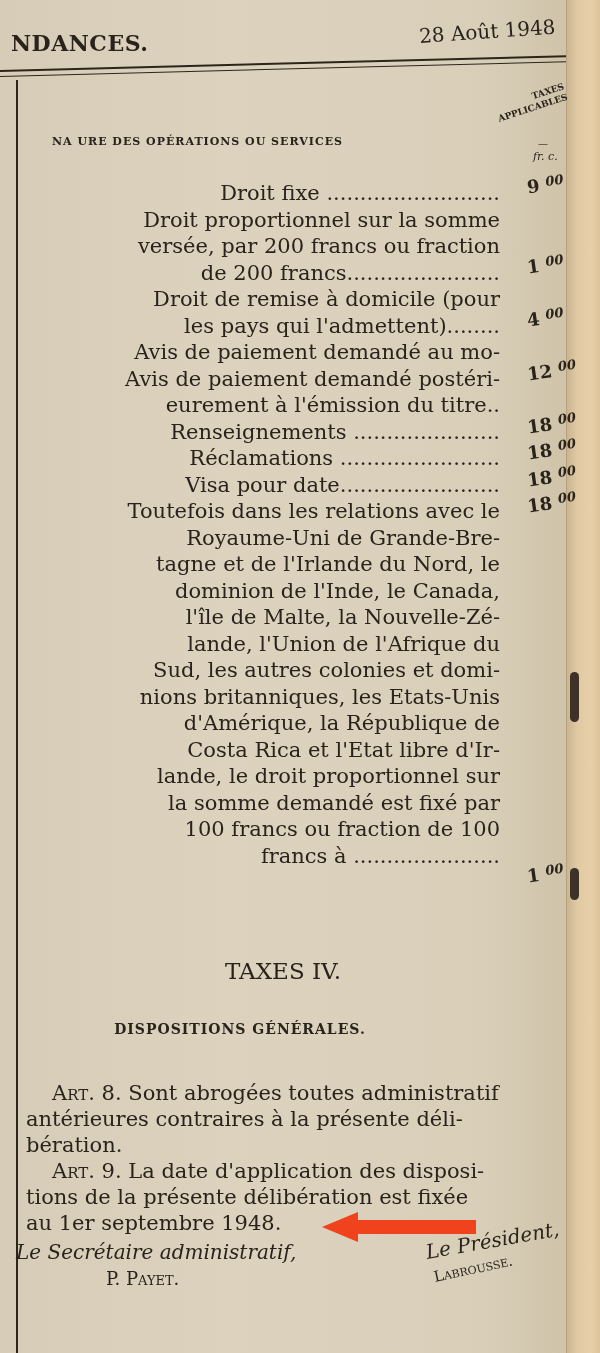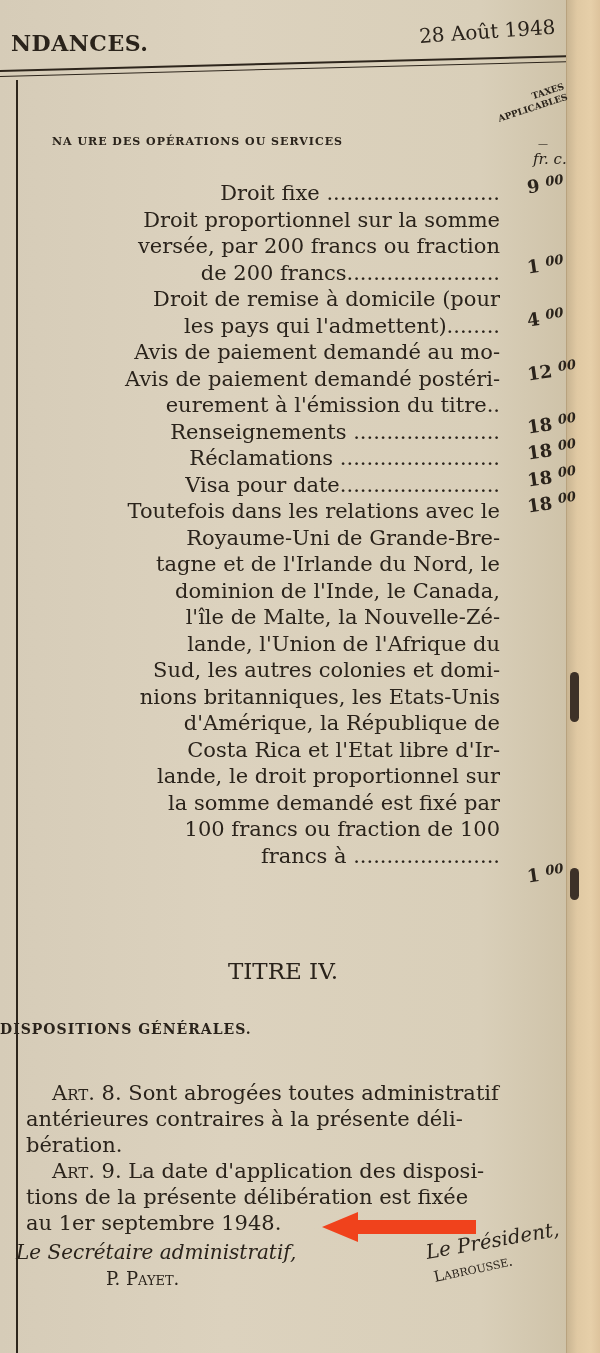--- a/index.html
+++ b/index.html
@@ -39,39 +39,39 @@
       position: absolute; left: 16px; top: 80px; width: 2px; height: 1273px; background: #2d251c;
     }
     .col-head {
       position: absolute; left: 52px; top: 135px; font-size: 11px; letter-spacing: 1px; font-weight: bold;
     }
     .taxes-head {
       position: absolute; left: 495px; top: 92px; font-size: 9px; font-weight: bold; line-height: 11px;
       transform: rotate(-18deg); text-align: right;
     }
     .taxes-dash { position: absolute; left: 538px; top: 138px; font-size: 10px; }
-    .taxes-unit { position: absolute; left: 533px; top: 150px; font-size: 15px; font-style: italic; }
+    .taxes-unit { position: absolute; left: 533px; top: 150px; font-size: 11px; font-style: italic; }
     .entries {
       position: absolute; left: 28px; top: 180px; width: 472px;
       font-size: 21px; line-height: 26.5px; text-align: right;
     }
     .entry { position: relative; }
     .entry .line { display: block; white-space: nowrap; overflow: hidden; }
     .entry .indent { padding-left: 26px; }
     .amount {
       position: absolute; left: 527px; font-size: 18px; font-weight: bold; white-space: nowrap;
       transform: rotate(-8deg);
     }
     .amount .cents { font-size: 13px; vertical-align: top; font-style: italic; }
     .titre {
       position: absolute; left: 0; width: 566px; text-align: center;
       top: 958px; font-size: 23px;
     }
     .subtitre {
-      position: absolute; left: 0; width: 480px; text-align: left;
+      position: absolute; left: 0; width: 480px; text-align: center;
       top: 1021px; font-size: 14px; font-weight: bold; letter-spacing: 1px;
     }
     .articles {
       position: absolute; left: 26px; top: 1080px; width: 540px; font-size: 21px; line-height: 26px;
     }
     .articles .line { display: block; white-space: nowrap; }
     .art-first { padding-left: 26px; }
     .smallcaps { font-variant: small-caps; }
     .sign-row {
       position: absolute; left: 16px; top: 1240px; width: 550px; font-size: 20px; font-style: italic;
@@ -161,21 +161,21 @@
     <div class="amount" style="top: 253.5px;"><span>1</span> <span class="cents">00</span></div>
     <div class="amount" style="top: 306.5px;"><span>4</span> <span class="cents">00</span></div>
     <div class="amount" style="top: 359.5px;"><span>12</span> <span class="cents">00</span></div>
     <div class="amount" style="top: 412.5px;"><span>18</span> <span class="cents">00</span></div>
     <div class="amount" style="top: 439px;"><span>18</span> <span class="cents">00</span></div>
     <div class="amount" style="top: 465.5px;"><span>18</span> <span class="cents">00</span></div>
     <div class="amount" style="top: 492px;"><span>18</span> <span class="cents">00</span></div>
     <div class="amount" style="top: 863px;"><span>1</span> <span class="cents">00</span></div>
   </div>
 
-<div class="titre">TITRE IV.</div>
+<div class="titre">TAXES IV.</div>
 <div class="subtitre">DISPOSITIONS GÉNÉRALES.</div>
 
 <div class="articles">
   <span class="line art-first"><span class="smallcaps">Art. 8.</span> <span>Sont abrogées toutes administratif</span></span>
   <span class="line">antérieures contraires à la présente déli-</span>
   <span class="line">bération.</span>
   <span class="line art-first"><span class="smallcaps">Art. 9.</span> <span>La date d'application des disposi-</span></span>
   <span class="line">tions de la présente délibération est fixée</span>
   <span class="line">au 1er septembre 1948.</span>
 </div>

